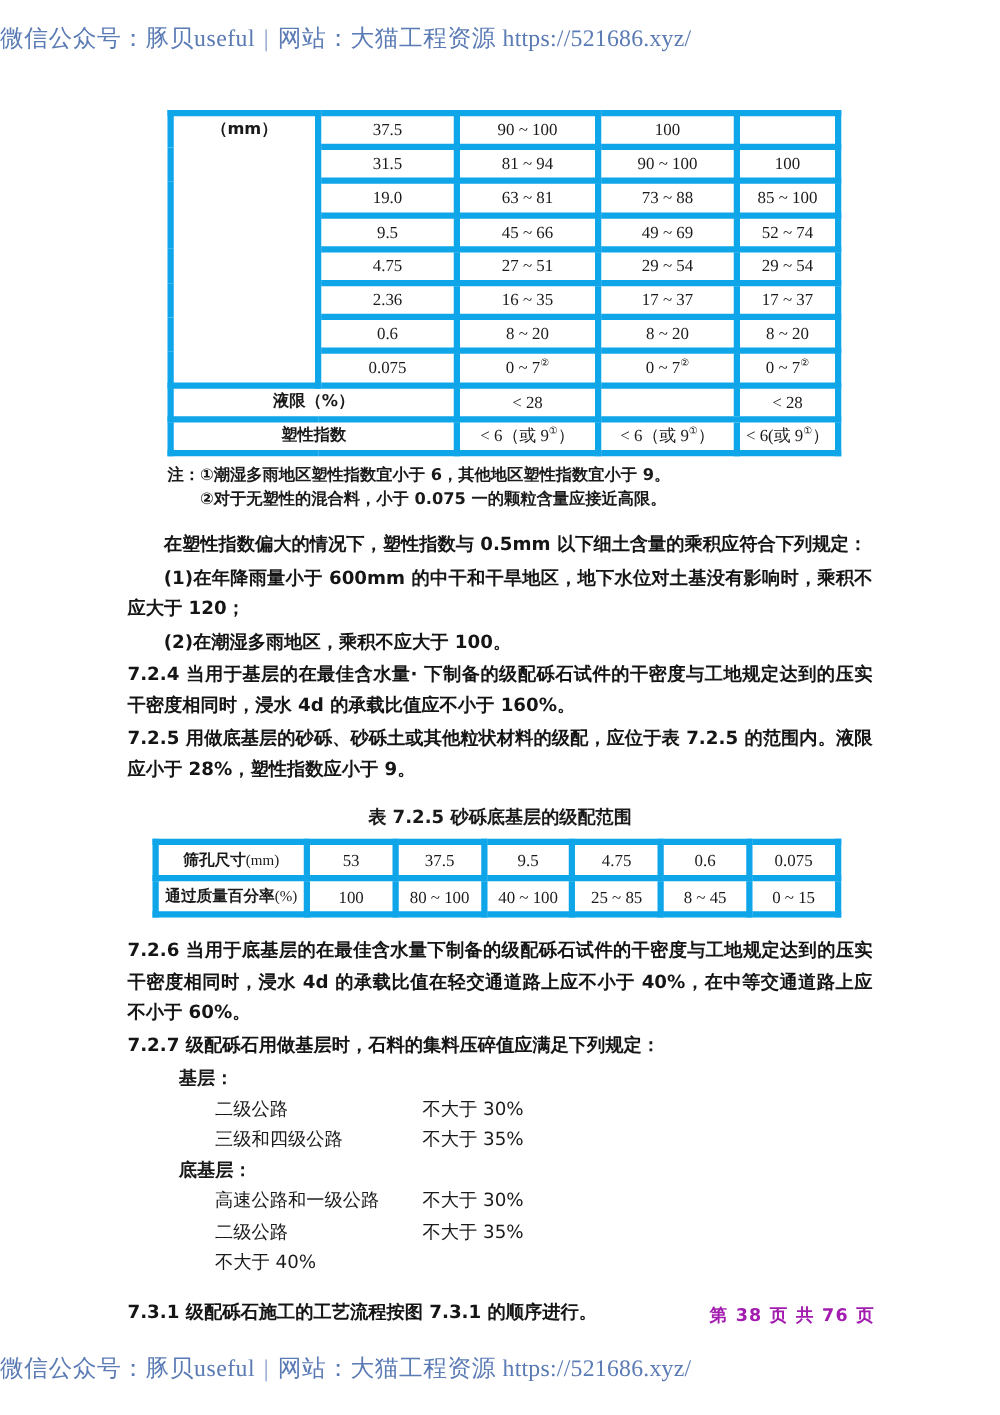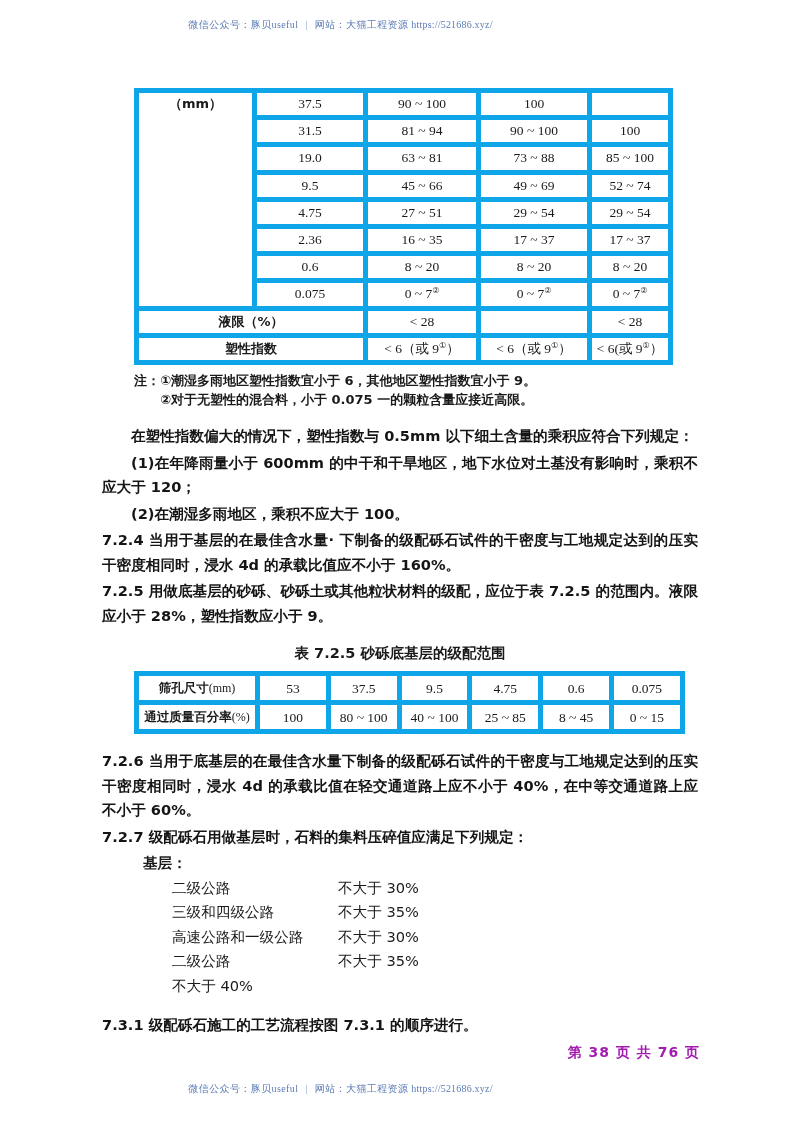--- a/index.html
+++ b/index.html
@@ -16,23 +16,22 @@
     color: #1a1a1a;
     overflow: hidden;
     box-sizing: border-box;
   }
 
   
   .watermark {
     position: absolute;
     left: 0;
     width: 681px;
-    text-align: center;
     color: #5b7bb4;
-    font-size: 10px;
+    font-size: 19px;
     letter-spacing: 0.4px;
     white-space: nowrap;
     font-family: "Liberation Serif", "DejaVu Serif", serif;
   }
   .watermark .sep {
     color: #7f9bca;
     padding: 0 7px;
   }
   .watermark .url {
     font-family: "Liberation Serif", "DejaVu Serif", serif;
@@ -79,21 +78,21 @@
 
   
   #table-gradation-base { margin-left: 34px; width: 534px; }
   #table-gradation-base col.c0 { width: 118px; }
   #table-gradation-base col.c1 { width: 111px; }
   #table-gradation-base col.c2 { width: 113px; }
   #table-gradation-base col.c3 { width: 111px; }
   #table-gradation-base col.c4 { width: 81px; }
 
   
-  #table-sand-gravel-subbase { margin-left: 34px; width: 546px; }
+  #table-sand-gravel-subbase { margin-left: 22px; width: 546px; }
   #table-sand-gravel-subbase col.h { width: 121px; }
   #table-sand-gravel-subbase col.d { width: 70.8px; }
   #table-sand-gravel-subbase td.rowhead {
     font-family: "DejaVu Sans", "Liberation Sans", sans-serif;
     font-weight: bold;
     font-size: 12.5px;
   }
   #table-sand-gravel-subbase td.rowhead .unit {
     font-family: "Liberation Serif", "DejaVu Serif", serif;
     font-weight: normal;
@@ -319,20 +318,21 @@
     <div class="spec-list">
       <div class="grp">基层：</div>
       <div class="spec-row">
         <span class="road">二级公路</span>
         <span>不大于 30%</span>
       </div>
       <div class="spec-row">
         <span class="road">三级和四级公路</span>
         <span>不大于 35%</span>
       </div>
+      <div class="grp">底基层：</div>
       <div class="spec-row">
         <span class="road">高速公路和一级公路</span>
         <span>不大于 30%</span>
       </div>
       <div class="spec-row">
         <span class="road">二级公路</span>
         <span>不大于 35%</span>
       </div>
       <div class="spec-row">
         <span>不大于 40%</span>

